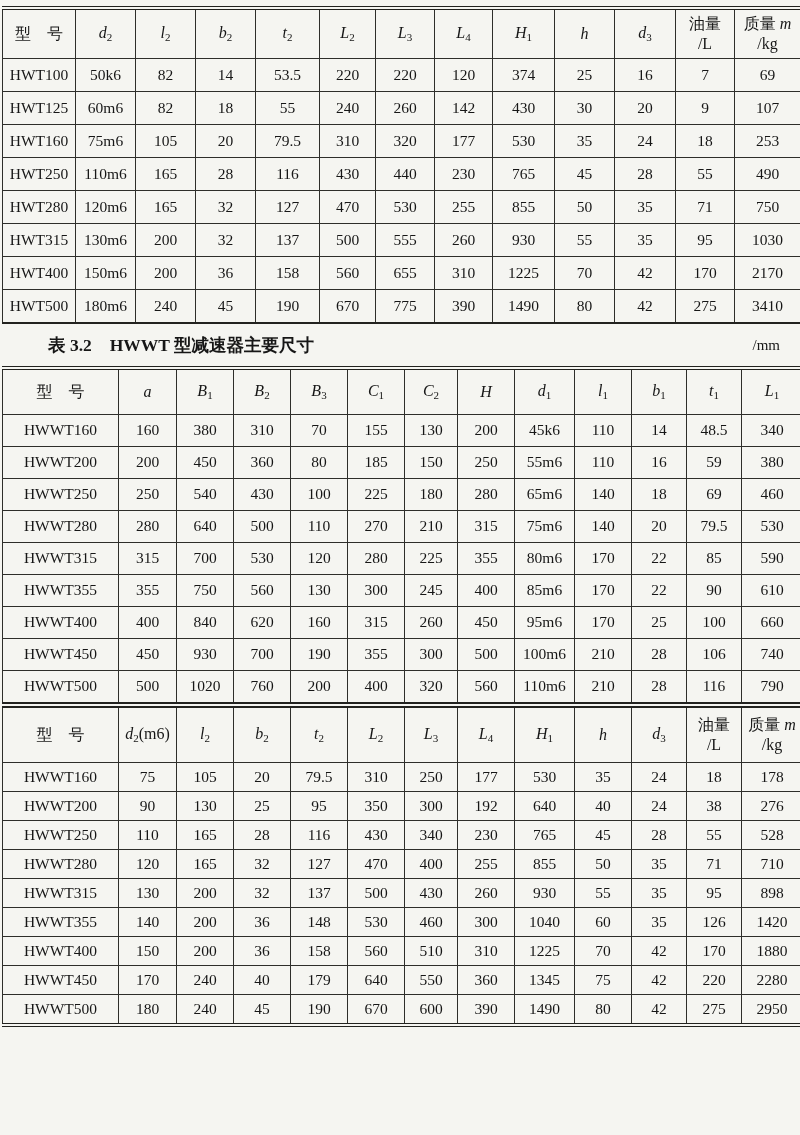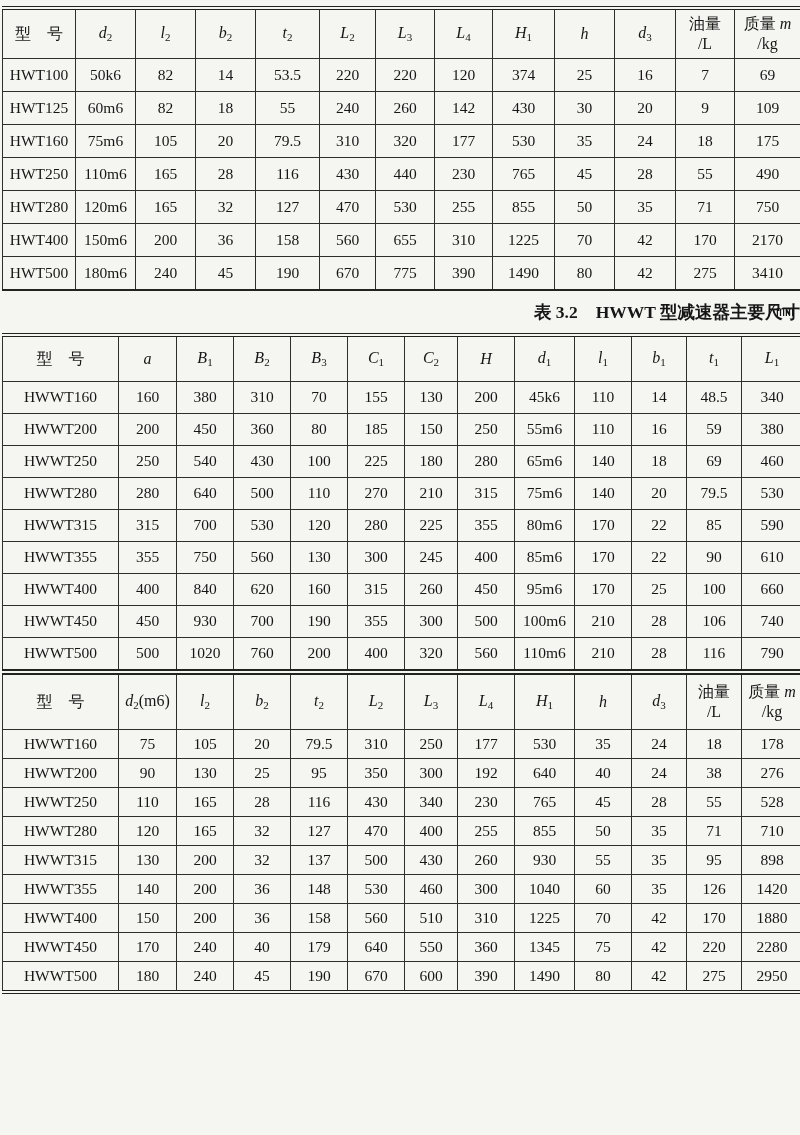--- a/index.html
+++ b/index.html
@@ -34,26 +34,26 @@
 
   
   #table1{margin-top:6px;border-top:4px double #22221f;border-bottom:2px solid #22221f;}
   #table1 th{height:48px;}
   #table1 td{height:32px;}
 
   
   .caption{
     height:42px;
     position:relative;
-    display:flex;align-items:center;justify-content:flex-end;
+    display:flex;align-items:center;justify-content:flex-start;padding-left:48px;
   }
   .caption .cap-group{display:flex;align-items:baseline;gap:18px;font-weight:bold;font-size:17.5px;}
   .caption .cap-unit{
-    position:absolute;right:6px;top:50%;transform:translateY(-50%);
-    font-size:15px;font-weight:normal;font-family:Liberation Mono, monospace;
+    position:absolute;right:20px;top:50%;transform:translateY(-50%);
+    font-size:15px;font-weight:normal;
   }
 
   
   #table2{border-top:4px double #22221f;border-bottom:2px solid #22221f;}
   #table2 th{height:44px;}
   #table2 td{height:31px;}
 
   
   #table3{margin-top:2px;border-top:2px solid #22221f;border-bottom:4px double #22221f;}
   #table3 th{height:54px;}
@@ -119,36 +119,36 @@
           <td>82</td>
           <td>18</td>
           <td>55</td>
           <td>240</td>
           <td>260</td>
           <td>142</td>
           <td>430</td>
           <td>30</td>
           <td>20</td>
           <td>9</td>
-          <td>109</td>
+          <td>107</td>
         </tr>
         <tr>
           <td>HWT160</td>
           <td>75m6</td>
           <td>105</td>
           <td>20</td>
           <td>79.5</td>
           <td>310</td>
           <td>320</td>
           <td>177</td>
           <td>530</td>
           <td>35</td>
           <td>24</td>
           <td>18</td>
-          <td>175</td>
+          <td>253</td>
         </tr>
         <tr>
           <td>HWT250</td>
           <td>110m6</td>
           <td>165</td>
           <td>28</td>
           <td>116</td>
           <td>430</td>
           <td>440</td>
           <td>230</td>
@@ -167,20 +167,35 @@
           <td>470</td>
           <td>530</td>
           <td>255</td>
           <td>855</td>
           <td>50</td>
           <td>35</td>
           <td>71</td>
           <td>750</td>
         </tr>
         <tr>
+          <td>HWT315</td>
+          <td>130m6</td>
+          <td>200</td>
+          <td>32</td>
+          <td>137</td>
+          <td>500</td>
+          <td>555</td>
+          <td>260</td>
+          <td>930</td>
+          <td>55</td>
+          <td>35</td>
+          <td>95</td>
+          <td>1030</td>
+        </tr>
+        <tr>
           <td>HWT400</td>
           <td>150m6</td>
           <td>200</td>
           <td>36</td>
           <td>158</td>
           <td>560</td>
           <td>655</td>
           <td>310</td>
           <td>1225</td>
           <td>70</td>

